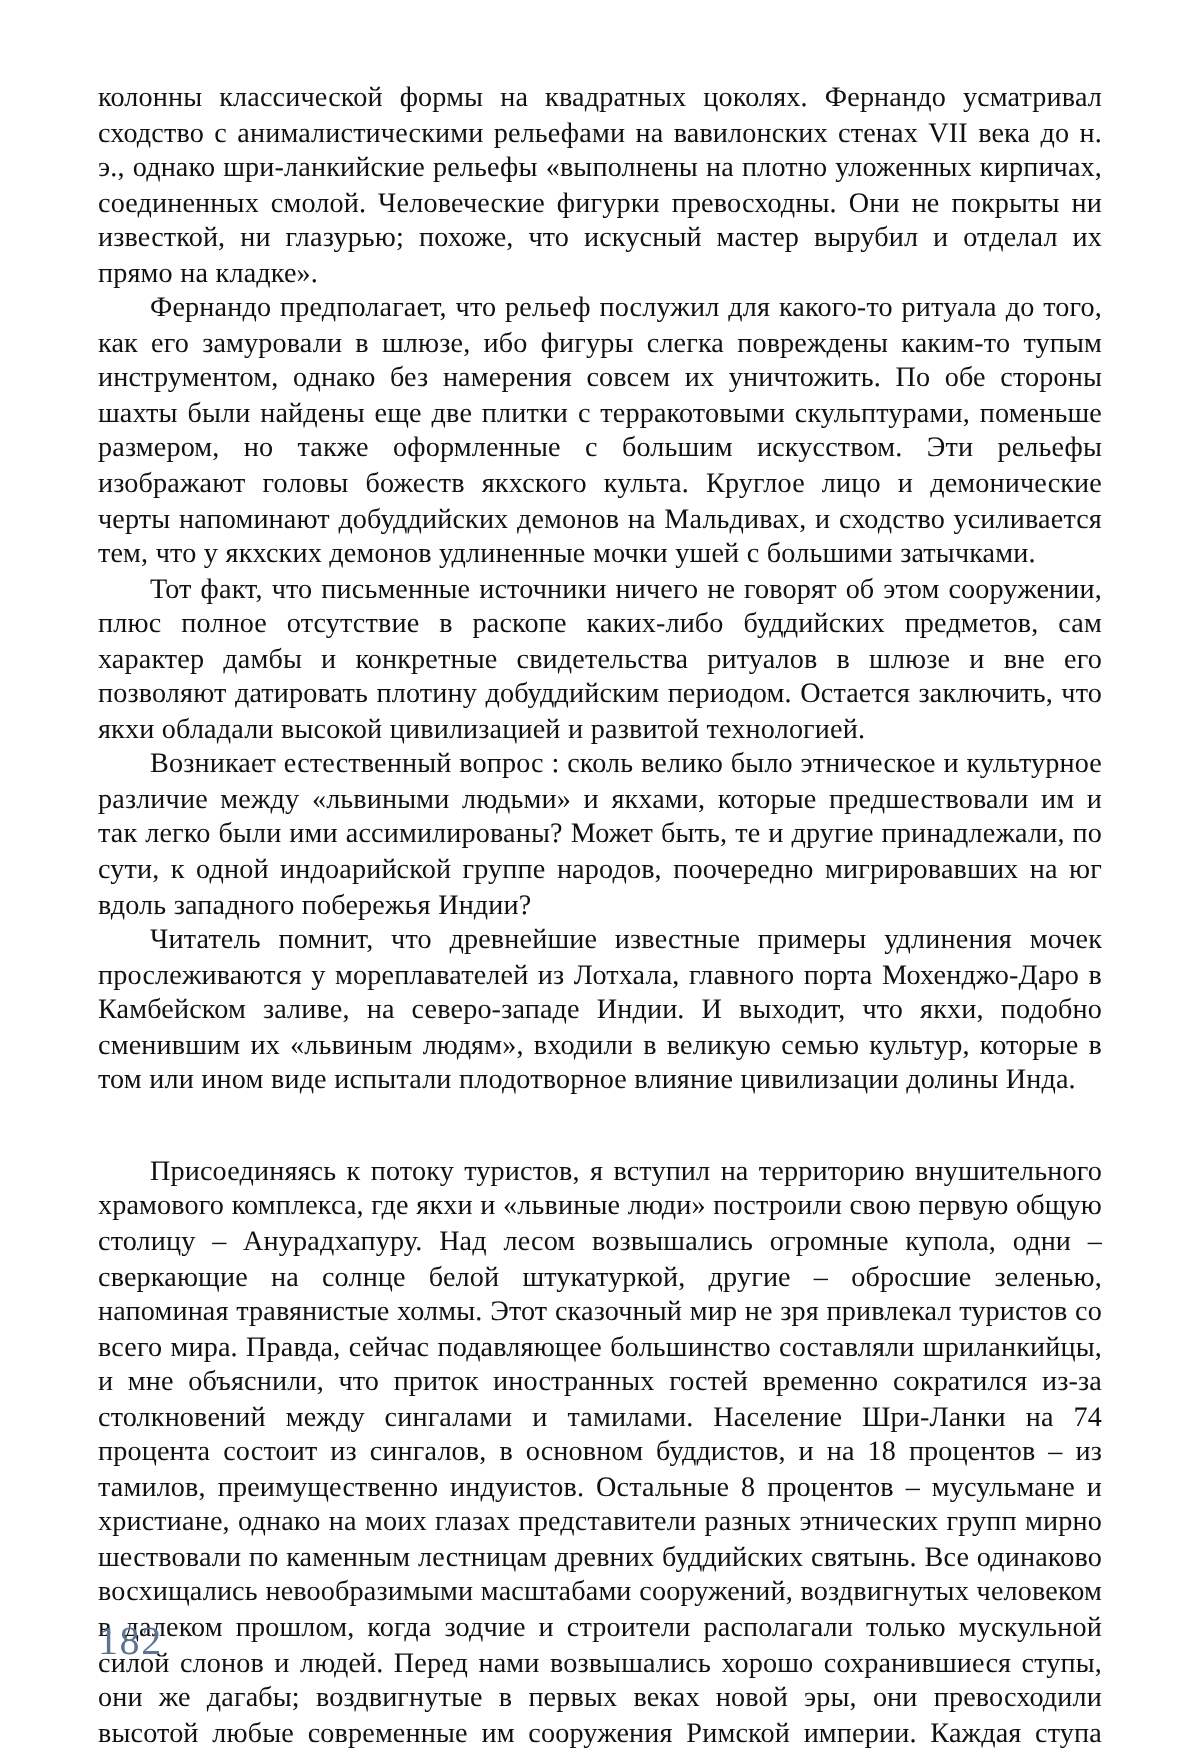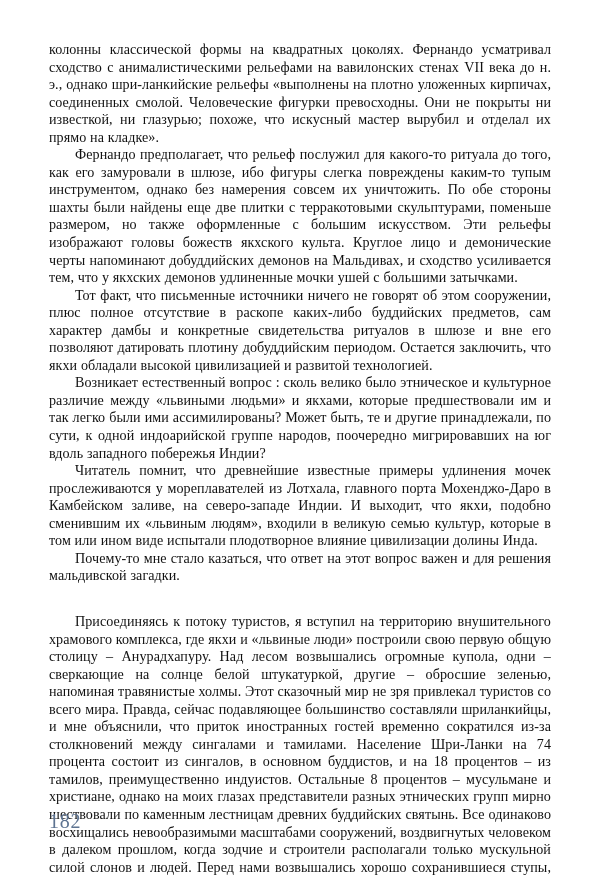--- a/index.html
+++ b/index.html
@@ -64,21 +64,20 @@
     <p class="para no-indent">колонны классической формы на квадратных цоколях. Фернандо усматривал сходство с анималистическими рельефами на вавилонских стенах VII века до н. э., однако шри-ланкийские рельефы «выполнены на плотно уложенных кирпичах, соединенных смолой. Человеческие фигурки превосходны. Они не покрыты ни известкой, ни глазурью; похоже, что искусный мастер вырубил и отделал их прямо на кладке».</p>
 
     <p class="para">Фернандо предполагает, что рельеф послужил для какого-то ритуала до того, как его замуровали в шлюзе, ибо фигуры слегка повреждены каким-то тупым инструментом, однако без намерения совсем их уничтожить. По обе стороны шахты были найдены еще две плитки с терракотовыми скульптурами, поменьше размером, но также оформленные с большим искусством. Эти рельефы изображают головы божеств якхского культа. Круглое лицо и демонические черты напоминают добуддийских демонов на Мальдивах, и сходство усиливается тем, что у якхских демонов удлиненные мочки ушей с большими затычками.</p>
 
     <p class="para">Тот факт, что письменные источники ничего не говорят об этом сооружении, плюс полное отсутствие в раскопе каких-либо буддийских предметов, сам характер дамбы и конкретные свидетельства ритуалов в шлюзе и вне его позволяют датировать плотину добуддийским периодом. Остается заключить, что якхи обладали высокой цивилизацией и развитой технологией.</p>
 
     <p class="para">Возникает естественный вопрос : сколь велико было этническое и культурное различие между «львиными людьми» и якхами, которые предшествовали им и так легко были ими ассимилированы? Может быть, те и другие принадлежали, по сути, к одной индоарийской группе народов, поочередно мигрировавших на юг вдоль западного побережья Индии?</p>
 
     <p class="para">Читатель помнит, что древнейшие известные примеры удлинения мочек прослеживаются у мореплавателей из Лотхала, главного порта Мохенджо-Даро в Камбейском заливе, на северо-западе Индии. И выходит, что якхи, подобно сменившим их «львиным людям», входили в великую семью культур, которые в том или ином виде испытали плодотворное влияние цивилизации долины Инда.</p>
 
-    <p class="para">Почему-то мне стало казаться, что ответ на этот вопрос важен и для решения мальдивской загадки.</p>
 
     <div class="section-gap"></div>
 
     <p class="para">Присоединяясь к потоку туристов, я вступил на территорию внушительного храмового комплекса, где якхи и «львиные люди» построили свою первую общую столицу – Анурадхапуру. Над лесом возвышались огромные купола, одни – сверкающие на солнце белой штукатуркой, другие – обросшие зеленью, напоминая травянистые холмы. Этот сказочный мир не зря привлекал туристов со всего мира. Правда, сейчас подавляющее большинство составляли шриланкийцы, и мне объяснили, что приток иностранных гостей временно сократился из-за столкновений между сингалами и тамилами. Население Шри-Ланки на 74 процента состоит из сингалов, в основном буддистов, и на 18 процентов – из тамилов, преимущественно индуистов. Остальные 8 процентов – мусульмане и христиане, однако на моих глазах представители разных этнических групп мирно шествовали по каменным лестницам древних буддийских святынь. Все одинаково восхищались невообразимыми масштабами сооружений, воздвигнутых человеком в далеком прошлом, когда зодчие и строители располагали только мускульной силой слонов и людей. Перед нами возвышались хорошо сохранившиеся ступы, они же дагабы; воздвигнутые в первых веках новой эры, они превосходили высотой любые современные им сооружения Римской империи. Каждая ступа представляла собой компактную кирпичную конструкцию с математически точно выдержанной куполовидной формой, внутри помещались всего лишь несколько буддийских реликвий.</p>
 
   </div>
 
   <div id="page-number" style="color: rgb(93, 115, 145);">182</div>
 
 </div>

